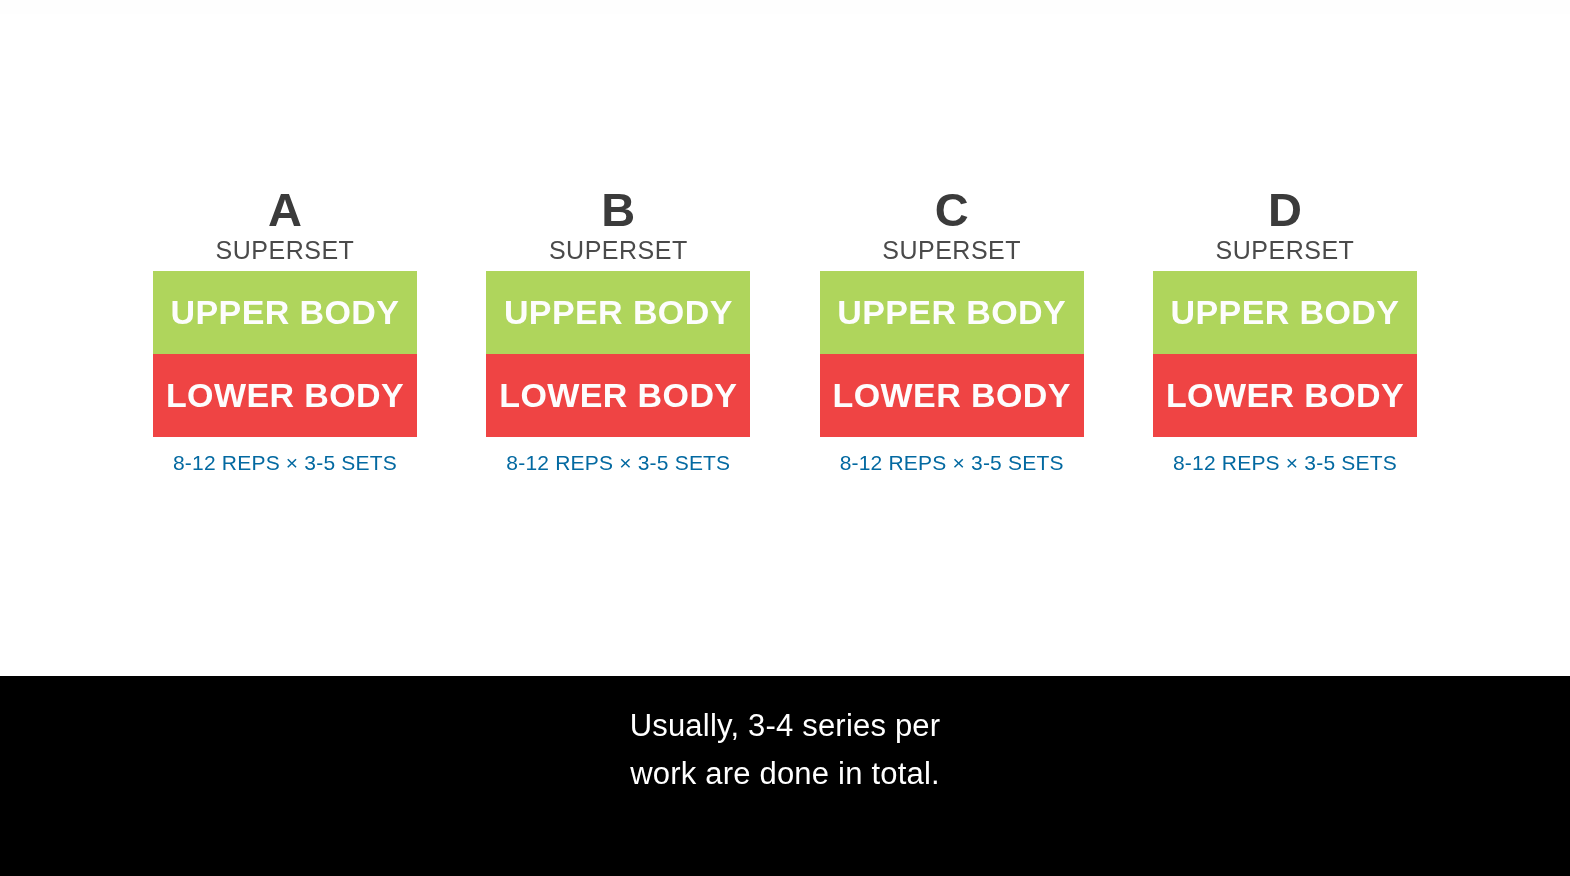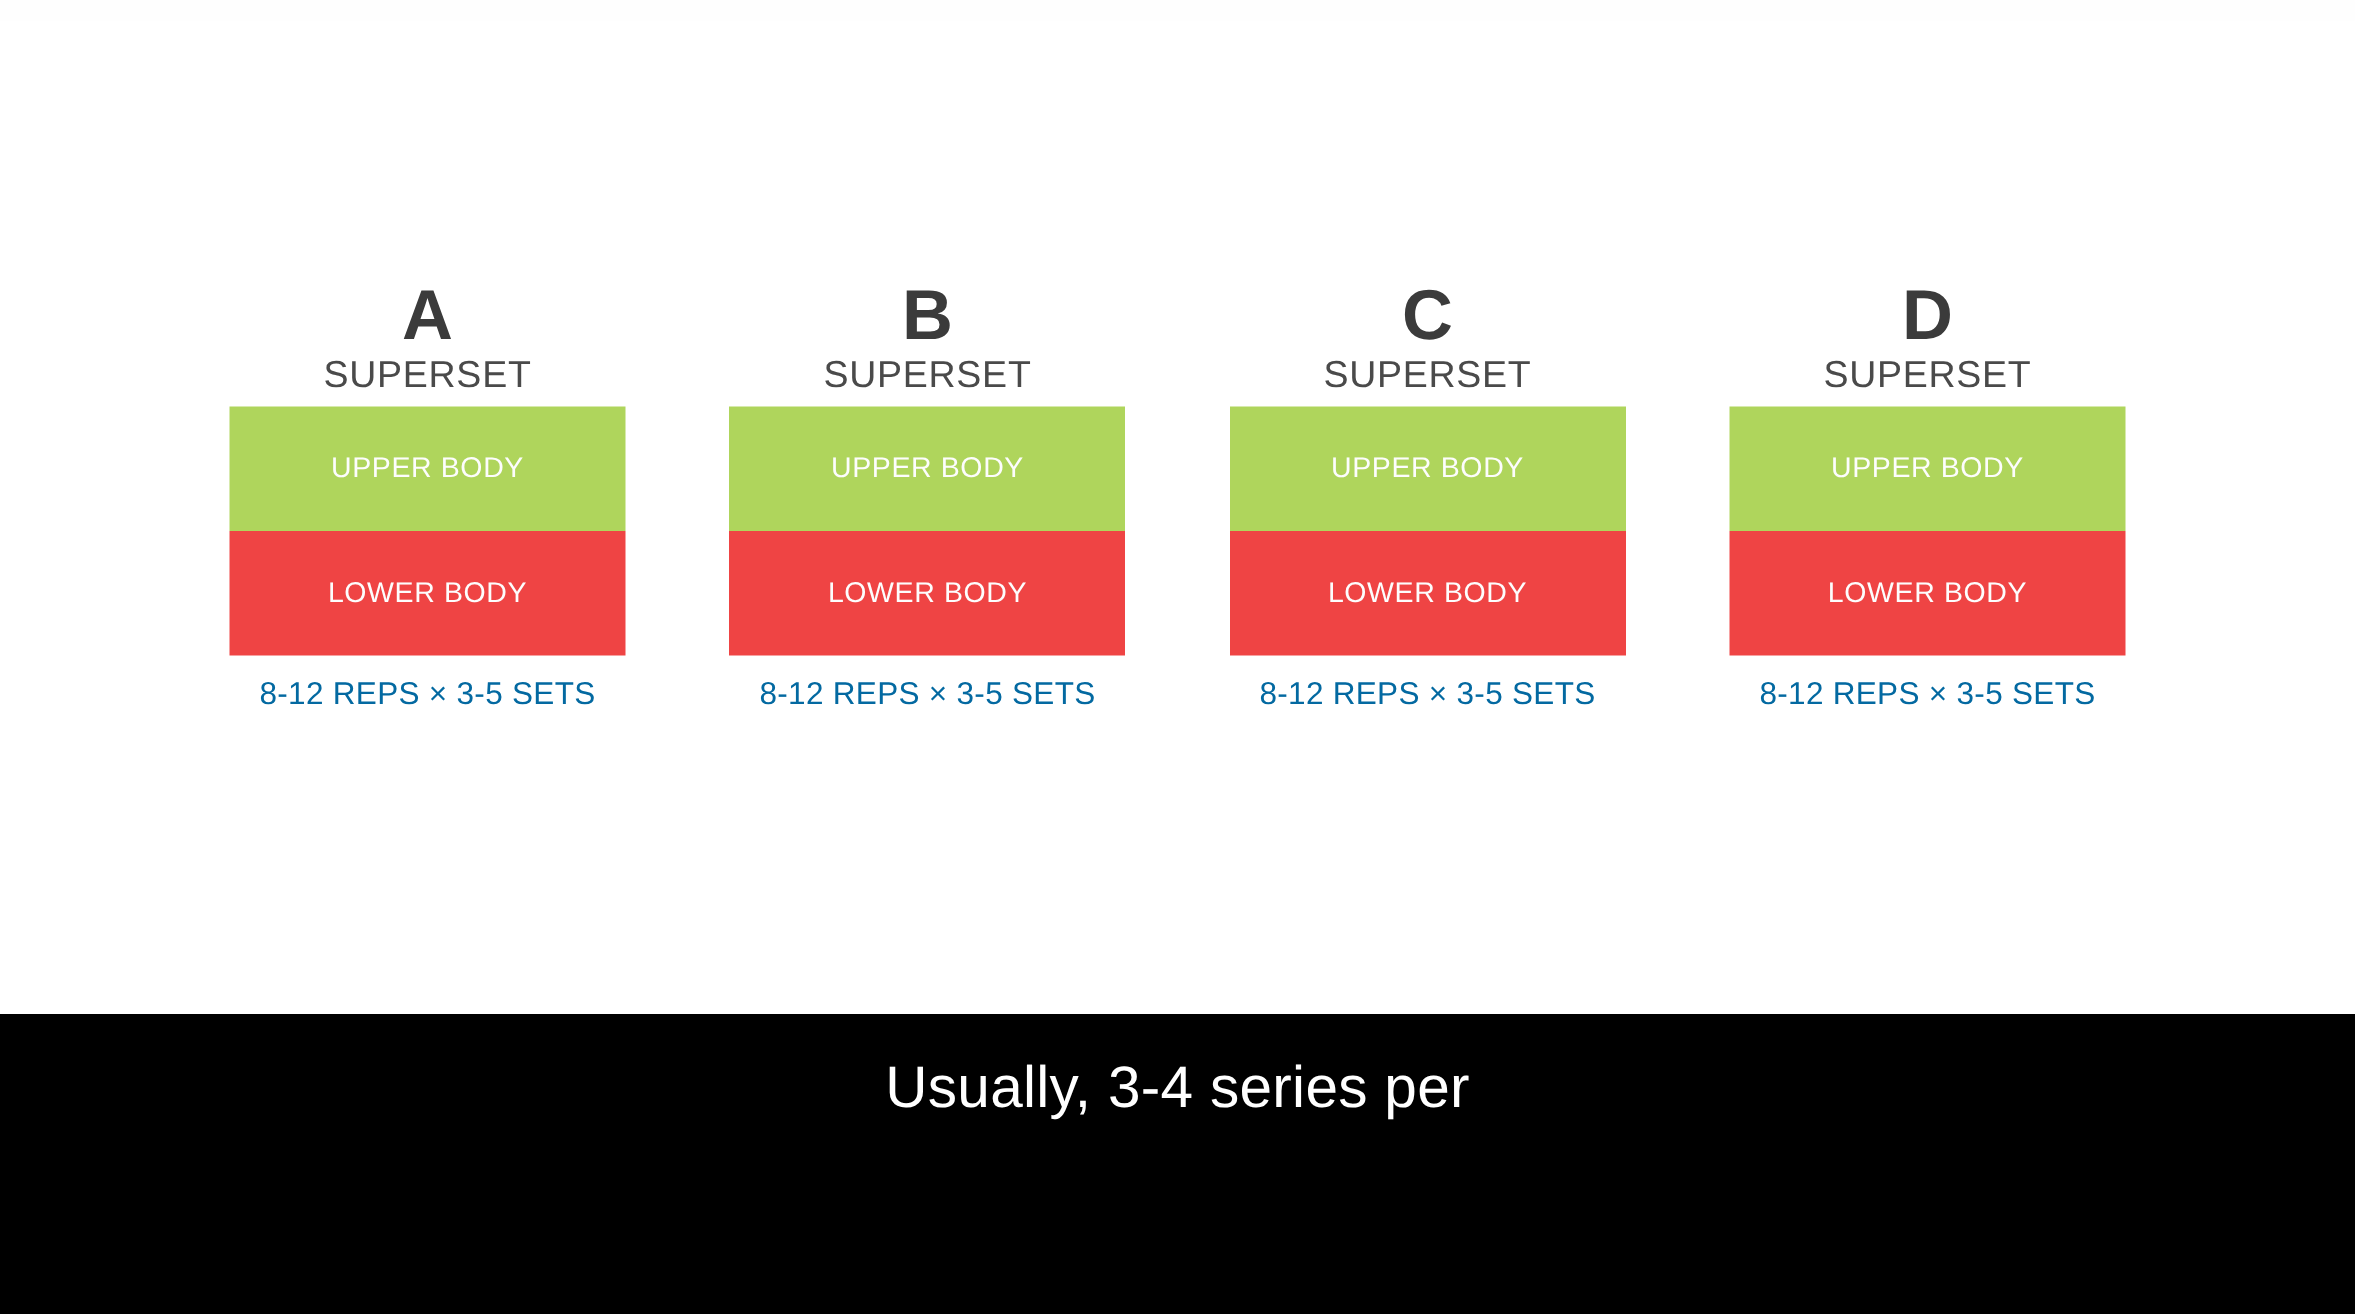--- a/index.html
+++ b/index.html
@@ -73,22 +73,22 @@
     display: flex;
     flex-direction: column;
   }
 
   .band {
     flex: 1 1 50%;
     display: flex;
     align-items: center;
     justify-content: center;
     color: #fdfdfd;
-    font-size: 19px;
-    font-weight: normal;
+    font-size: 34px;
+    font-weight: bold;
     letter-spacing: 0.4px;
   }
 
   .band-upper {
     background: #afd55c;
   }
 
   .band-lower {
     background: #ef4444;
   }
@@ -112,21 +112,21 @@
     background: #000000;
   }
 
   .caption-text {
     position: absolute;
     left: 0;
     top: 26px;
     width: 1570px;
     text-align: center;
     color: #ffffff;
-    font-size: 39px;
+    font-size: 31px;
     line-height: 48px;
     font-weight: normal;
     letter-spacing: 0.2px;
   }
 
   .caption-line {
     display: block;
   }
 </style>
 </head>
@@ -176,17 +176,18 @@
         <div class="band band-lower">LOWER BODY</div>
       </div>
       <div class="card-reps">8-12 REPS × 3-5 SETS</div>
     </div>
 
   </div>
 
   <div class="caption-bar">
     <div class="caption-text">
       <span class="caption-line">Usually, 3-4 series per</span>
+      <span class="caption-line">work are done in total.</span>
     </div>
 
   </div>
 
 </div>
 
 </body></html>

